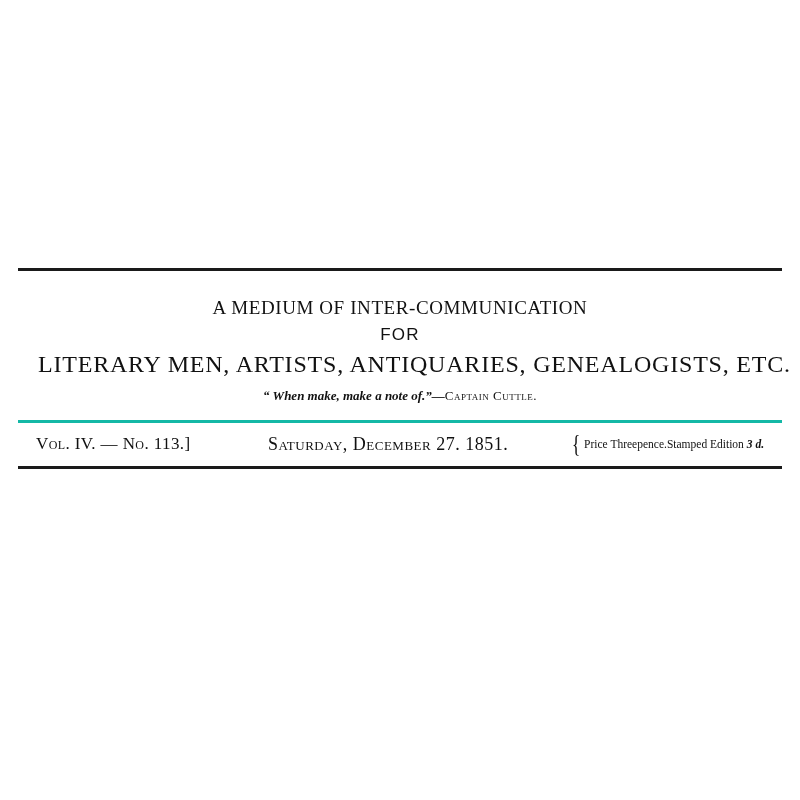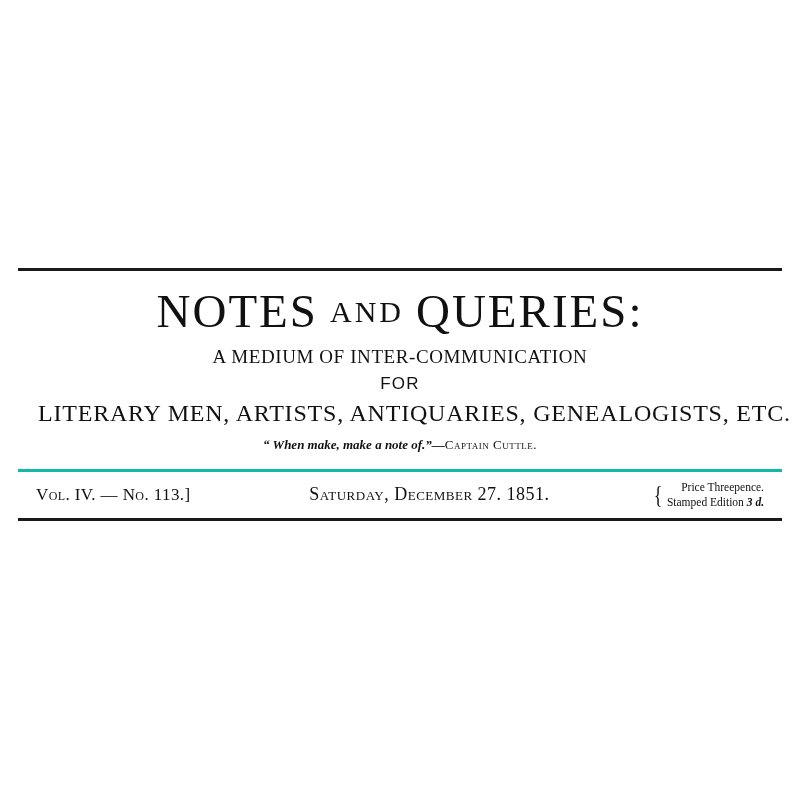--- a/index.html
+++ b/index.html
@@ -119,45 +119,41 @@
   }
   .brace {
     font-size: 26px;
     line-height: 1;
     margin-right: 2px;
     transform: scaleX(0.7);
     display: inline-block;
   }
   .price-stack {
     display: flex;
-    flex-direction: column;
+    flex-direction: row;
     font-size: 11.5px;
     line-height: 1.25;
-    text-align: right;
   }
   .price-stack .b {
     font-weight: bold;
     font-style: italic;
   }
 
   
   .sc {
     font-variant: small-caps;
   }
 </style>
 </head>
 <body>
 
 <div id="masthead">
 
   <div class="upper-block">
 
-    <div class="title-line">
-      <span class="title-main">NOTES</span><span class="title-and">AND</span><span class="title-main">QUERIES:</span>
-    </div>
 
     <div class="subtitle">A MEDIUM OF INTER-COMMUNICATION</div>
 
     <div class="for-line">FOR</div>
 
     <div class="audience">LITERARY MEN, ARTISTS, ANTIQUARIES, GENEALOGISTS, ETC.</div>
 
     <div class="motto">
       <span class="motto-quote">“ When make, make a note of.”—</span><span class="motto-attrib sc">Captain Cuttle.</span>
     </div>

